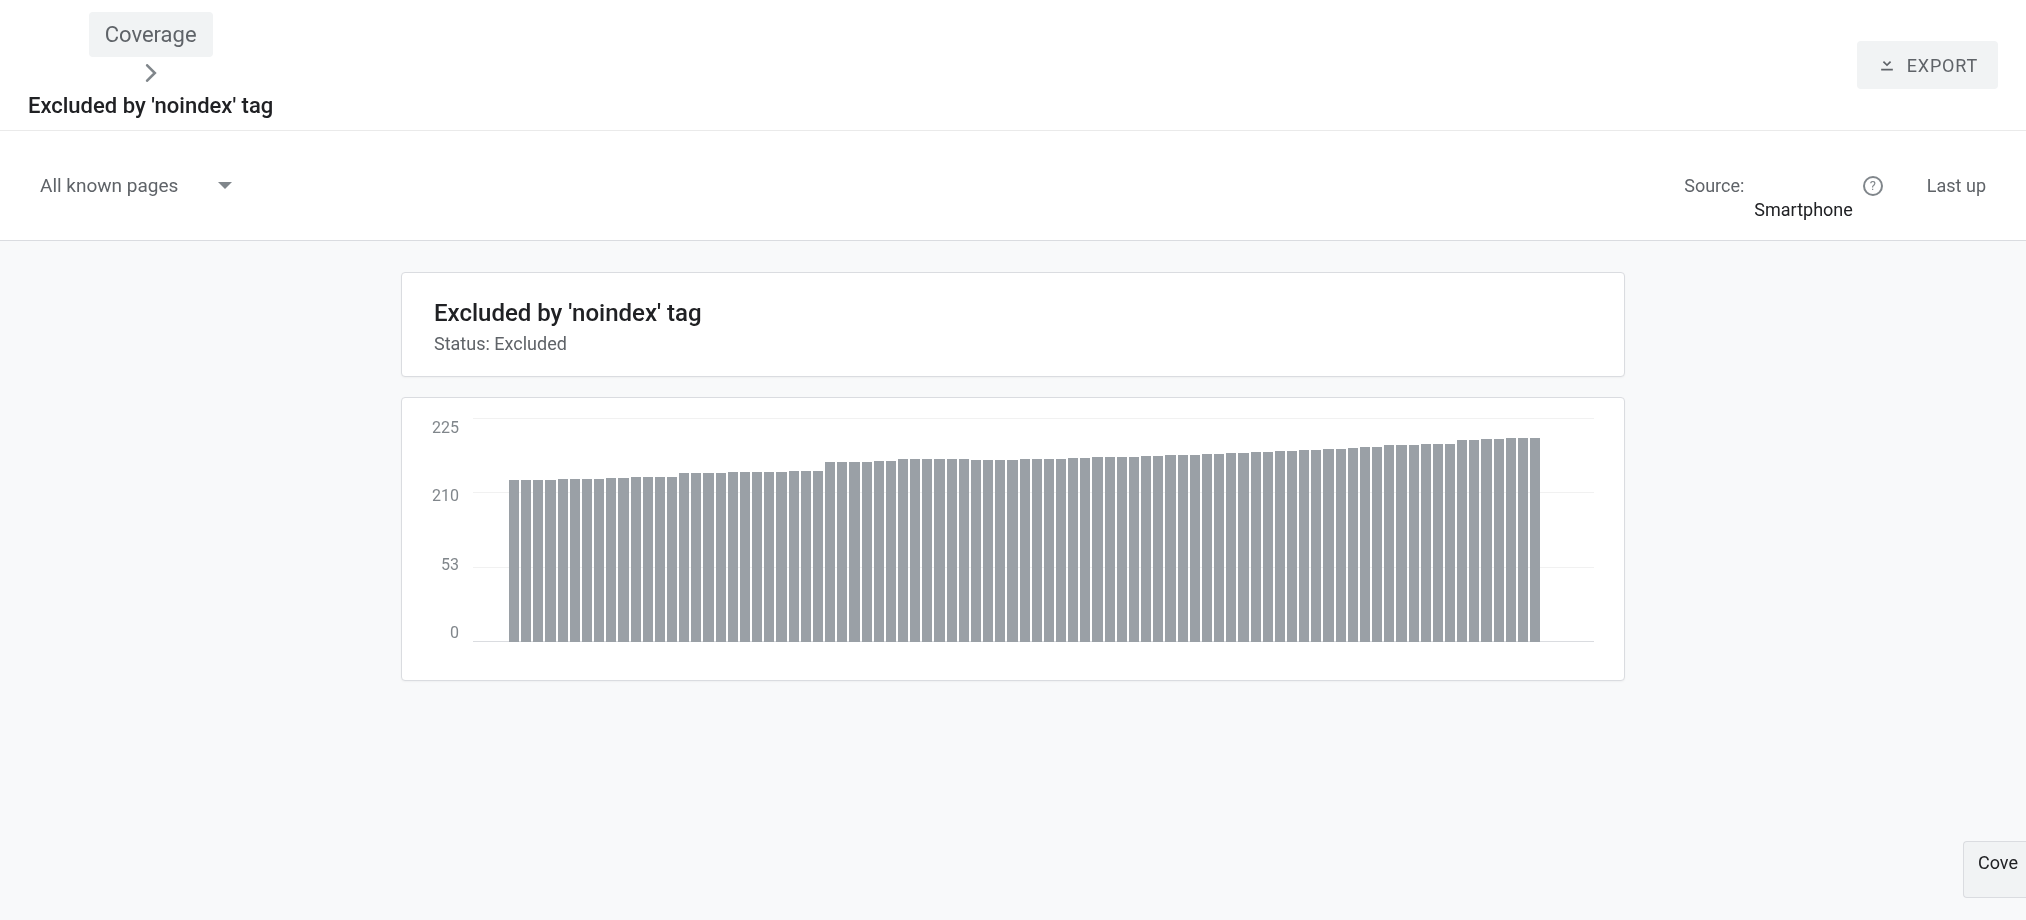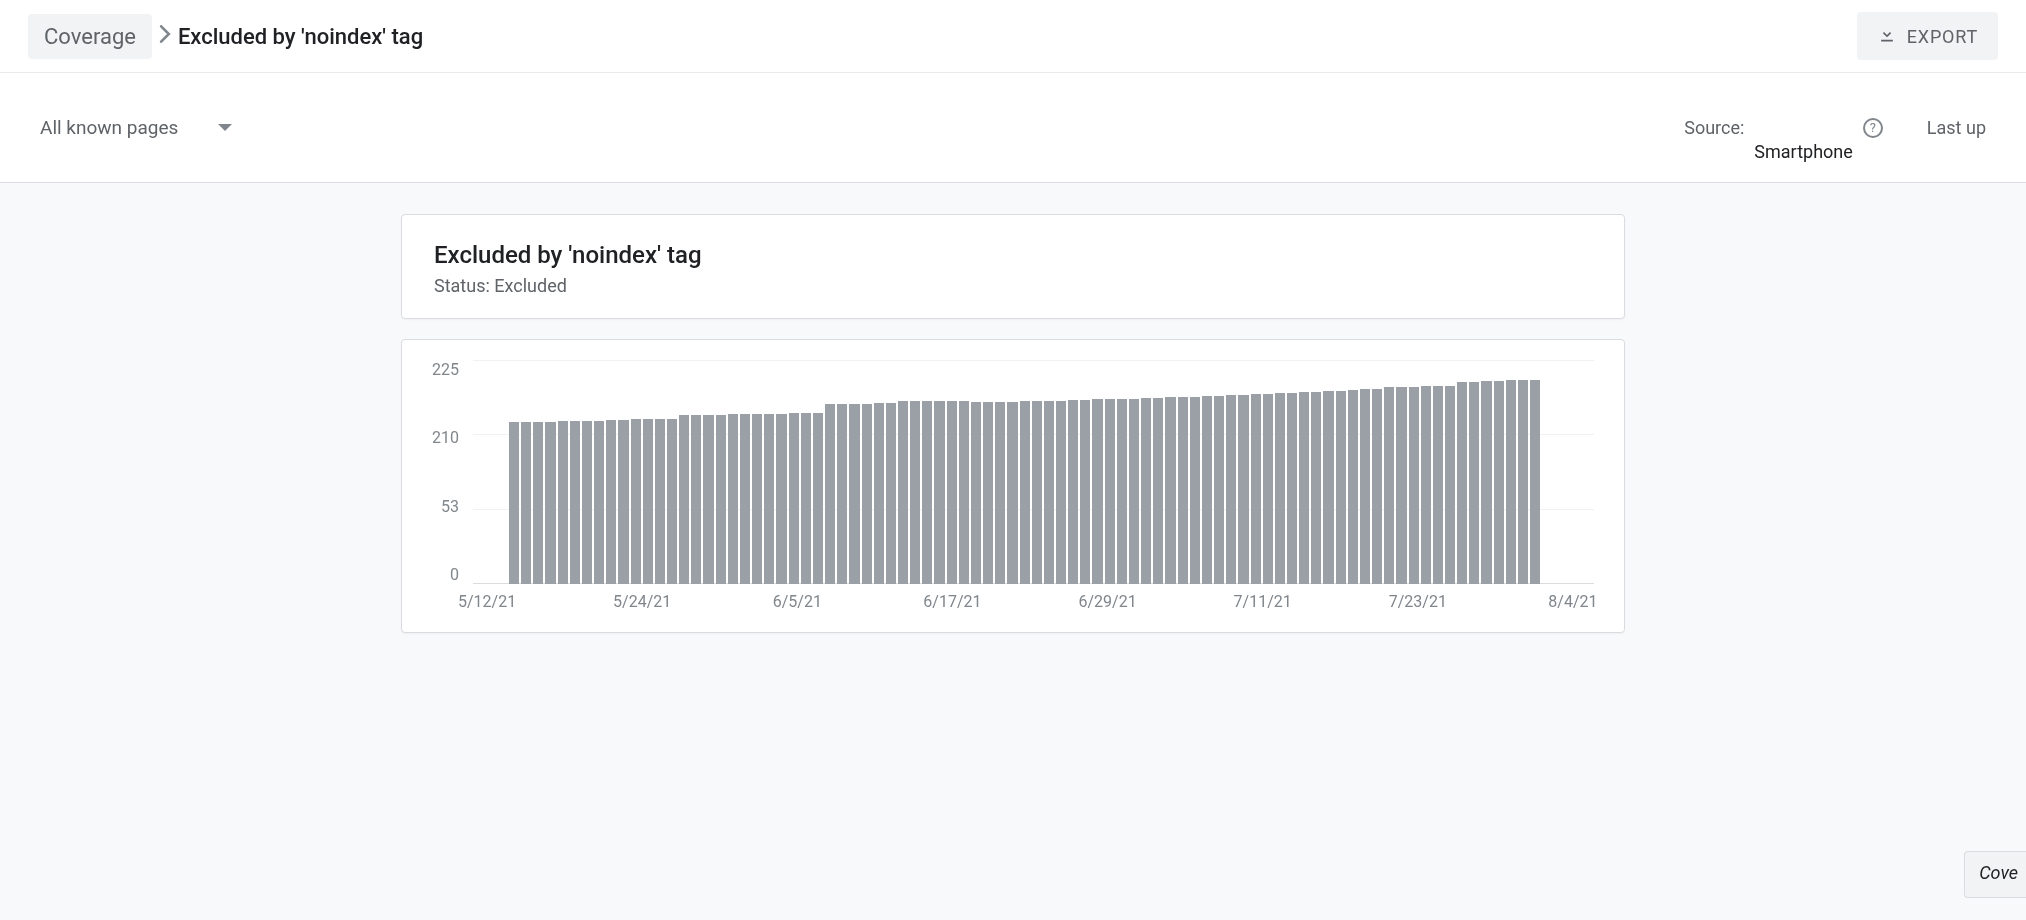--- a/index.html
+++ b/index.html
@@ -26,20 +26,21 @@
     display: flex;
     align-items: center;
     justify-content: space-between;
     padding: 12px 28px;
     border-bottom: 1px solid #eaeaea;
   }
   .breadcrumb {
     display: flex;
     align-items: center;
     gap: 7px;
+    flex-direction: column;
   }
   .bc-chip {
     background: var(--g-chip);
     border-radius: 4px;
     padding: 10px 16px;
     font-size: 22px;
     color: var(--g-text-mid);
     cursor: pointer;
   }
   .bc-sep {
@@ -138,21 +139,21 @@
     color: var(--g-text-light);
     cursor: pointer;
   }
 
   
   .chart-card { }
   .chart-head { padding: 24px 32px 18px; border-bottom: 1px solid var(--g-border); }
   .chart-label { font-size: 18px; color: var(--g-text-mid); margin-bottom: 2px; }
   .chart-big { font-size: 42px; color: var(--g-text-mid); font-weight: 400; }
 
-  .chart-body { padding: 20px 30px 14px 30px; }
+  .chart-body { padding: 20px 30px 38px 30px; }
   .chart-area {
     display: flex;
     gap: 14px;
   }
   .y-axis {
     display: flex;
     flex-direction: column;
     justify-content: space-between;
     align-items: flex-end;
     height: 224px;
@@ -203,25 +204,24 @@
 
   
   .floater {
     position: fixed;
     right: 0;
     bottom: 22px;
     background: var(--g-chip);
     border: 1px solid var(--g-border);
     border-right: none;
     border-radius: 4px 0 0 4px;
-    padding: 10px 8px 14px 14px;
+    padding: 10px 8px 24px 14px;
     font-size: 18px;
     color: var(--g-text);
     cursor: pointer;
-    font-style: italic;
   }
 </style>
 </head>
 <body>
 
 <div class="header">
   <div class="breadcrumb">
     <div class="bc-chip">
       <span>Coverage</span>
     </div>
@@ -362,28 +362,18 @@
               <div class="bar" style="height: 90.2222%;"></div>
               <div class="bar" style="height: 90.2222%;"></div>
               <div class="bar" style="height: 90.6667%;"></div>
               <div class="bar" style="height: 90.6667%;"></div>
               <div class="bar" style="height: 91.1111%;"></div>
               <div class="bar" style="height: 91.1111%;"></div>
               <div class="bar" style="height: 91.1111%;"></div>
             </div>
         </div>
       </div>
-      <div class="x-axis" id="x-axis">
-          <span style="left: 1%;">5/12/21</span>
-          <span style="left: 15%;">5/24/21</span>
-          <span style="left: 29%;">6/5/21</span>
-          <span style="left: 43%;">6/17/21</span>
-          <span style="left: 57%;">6/29/21</span>
-          <span style="left: 71%;">7/11/21</span>
-          <span style="left: 85%;">7/23/21</span>
-          <span style="left: 99%;">8/4/21</span>
-        </div>
     </div>
   </div>
 
 </div>
 
 <div class="floater">Cove</div>
 
 </body></html>

